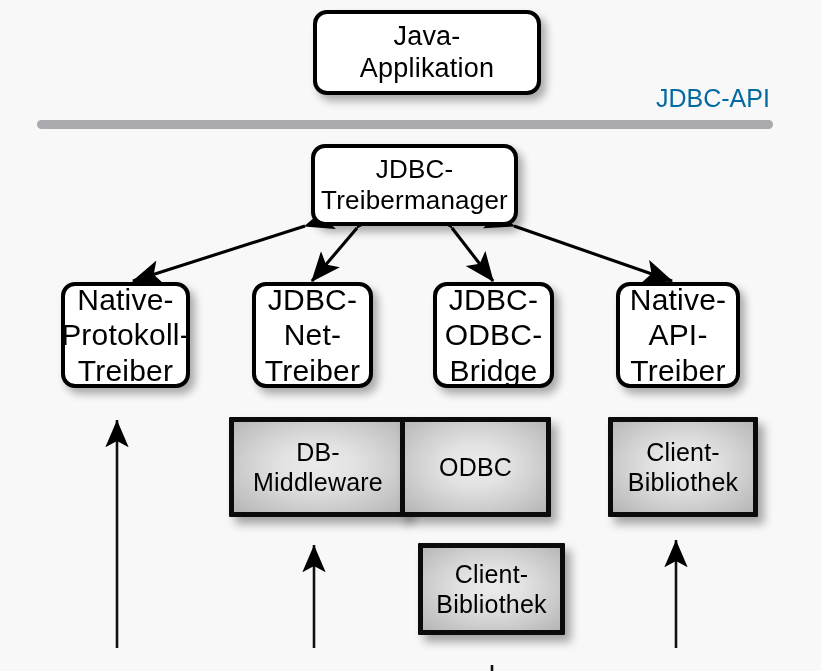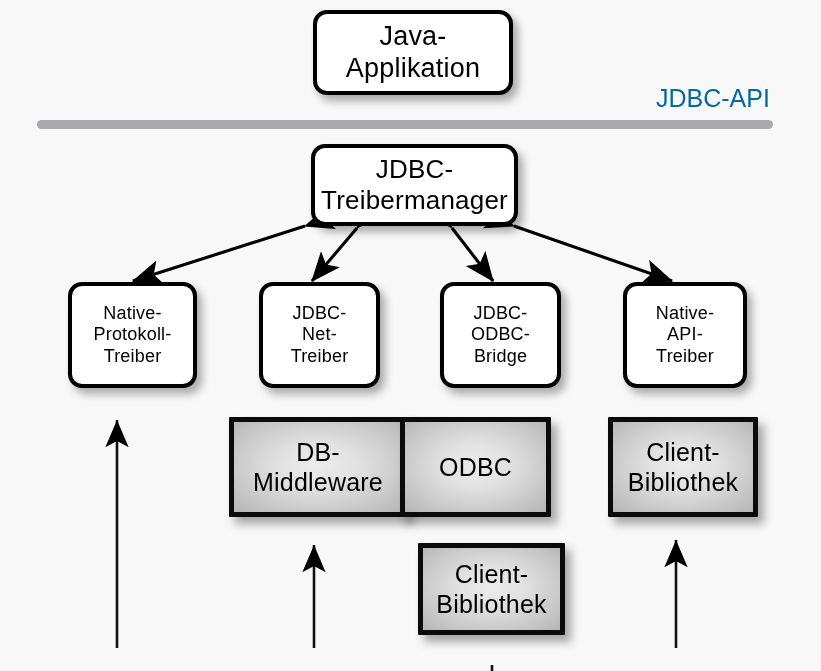--- a/index.html
+++ b/index.html
@@ -87,21 +87,21 @@
     top: 0;
     width: 821px;
     height: 671px;
     z-index: 2;
     pointer-events: none;
   }
 
   
   .fs-java   { font-size: 27px; }
   .fs-mgr    { font-size: 26px; }
-  .fs-drv    { font-size: 18px; margin-left: 7px; }
+  .fs-drv    { font-size: 30px; }
   .fs-gray   { font-size: 25px; }
   .fs-api    { font-size: 25px; }
 </style>
 </head>
 <body>
 
 <div id="canvas">
 
   <svg id="arrows" viewBox="0 0 821 671" xmlns="http://www.w3.org/2000/svg">
     <defs>
@@ -143,21 +143,21 @@
     </g>
     <g>
       <line x1="676" y1="648" x2="676" y2="540" stroke="#111" stroke-width="2.6" marker-end="url(#ahUp)"></line>
     </g>
   </svg>
 
   <div class="divider" style="left:37px; top:120px; width:736px; height:9px;"></div>
 
   <div class="api-label fs-api" style="left:656px; top:84px;">JDBC-API</div>
 
-  <div class="node fs-java" style="left:313px; top:10px; width:200px; height:85px;">
+  <div class="node fs-java" style="left:313px; top:10px; width:228px; height:85px;">
     <span class="txt">Java-
 Applikation</span>
   </div>
 
   <div class="node fs-mgr" style="left:311px; top:144px; width:207px; height:82px;">
     <span class="txt">JDBC-
 Treibermanager</span>
   </div>
 
   <div class="node fs-drv" style="left:61px; top:282px; width:129px; height:106px;">

